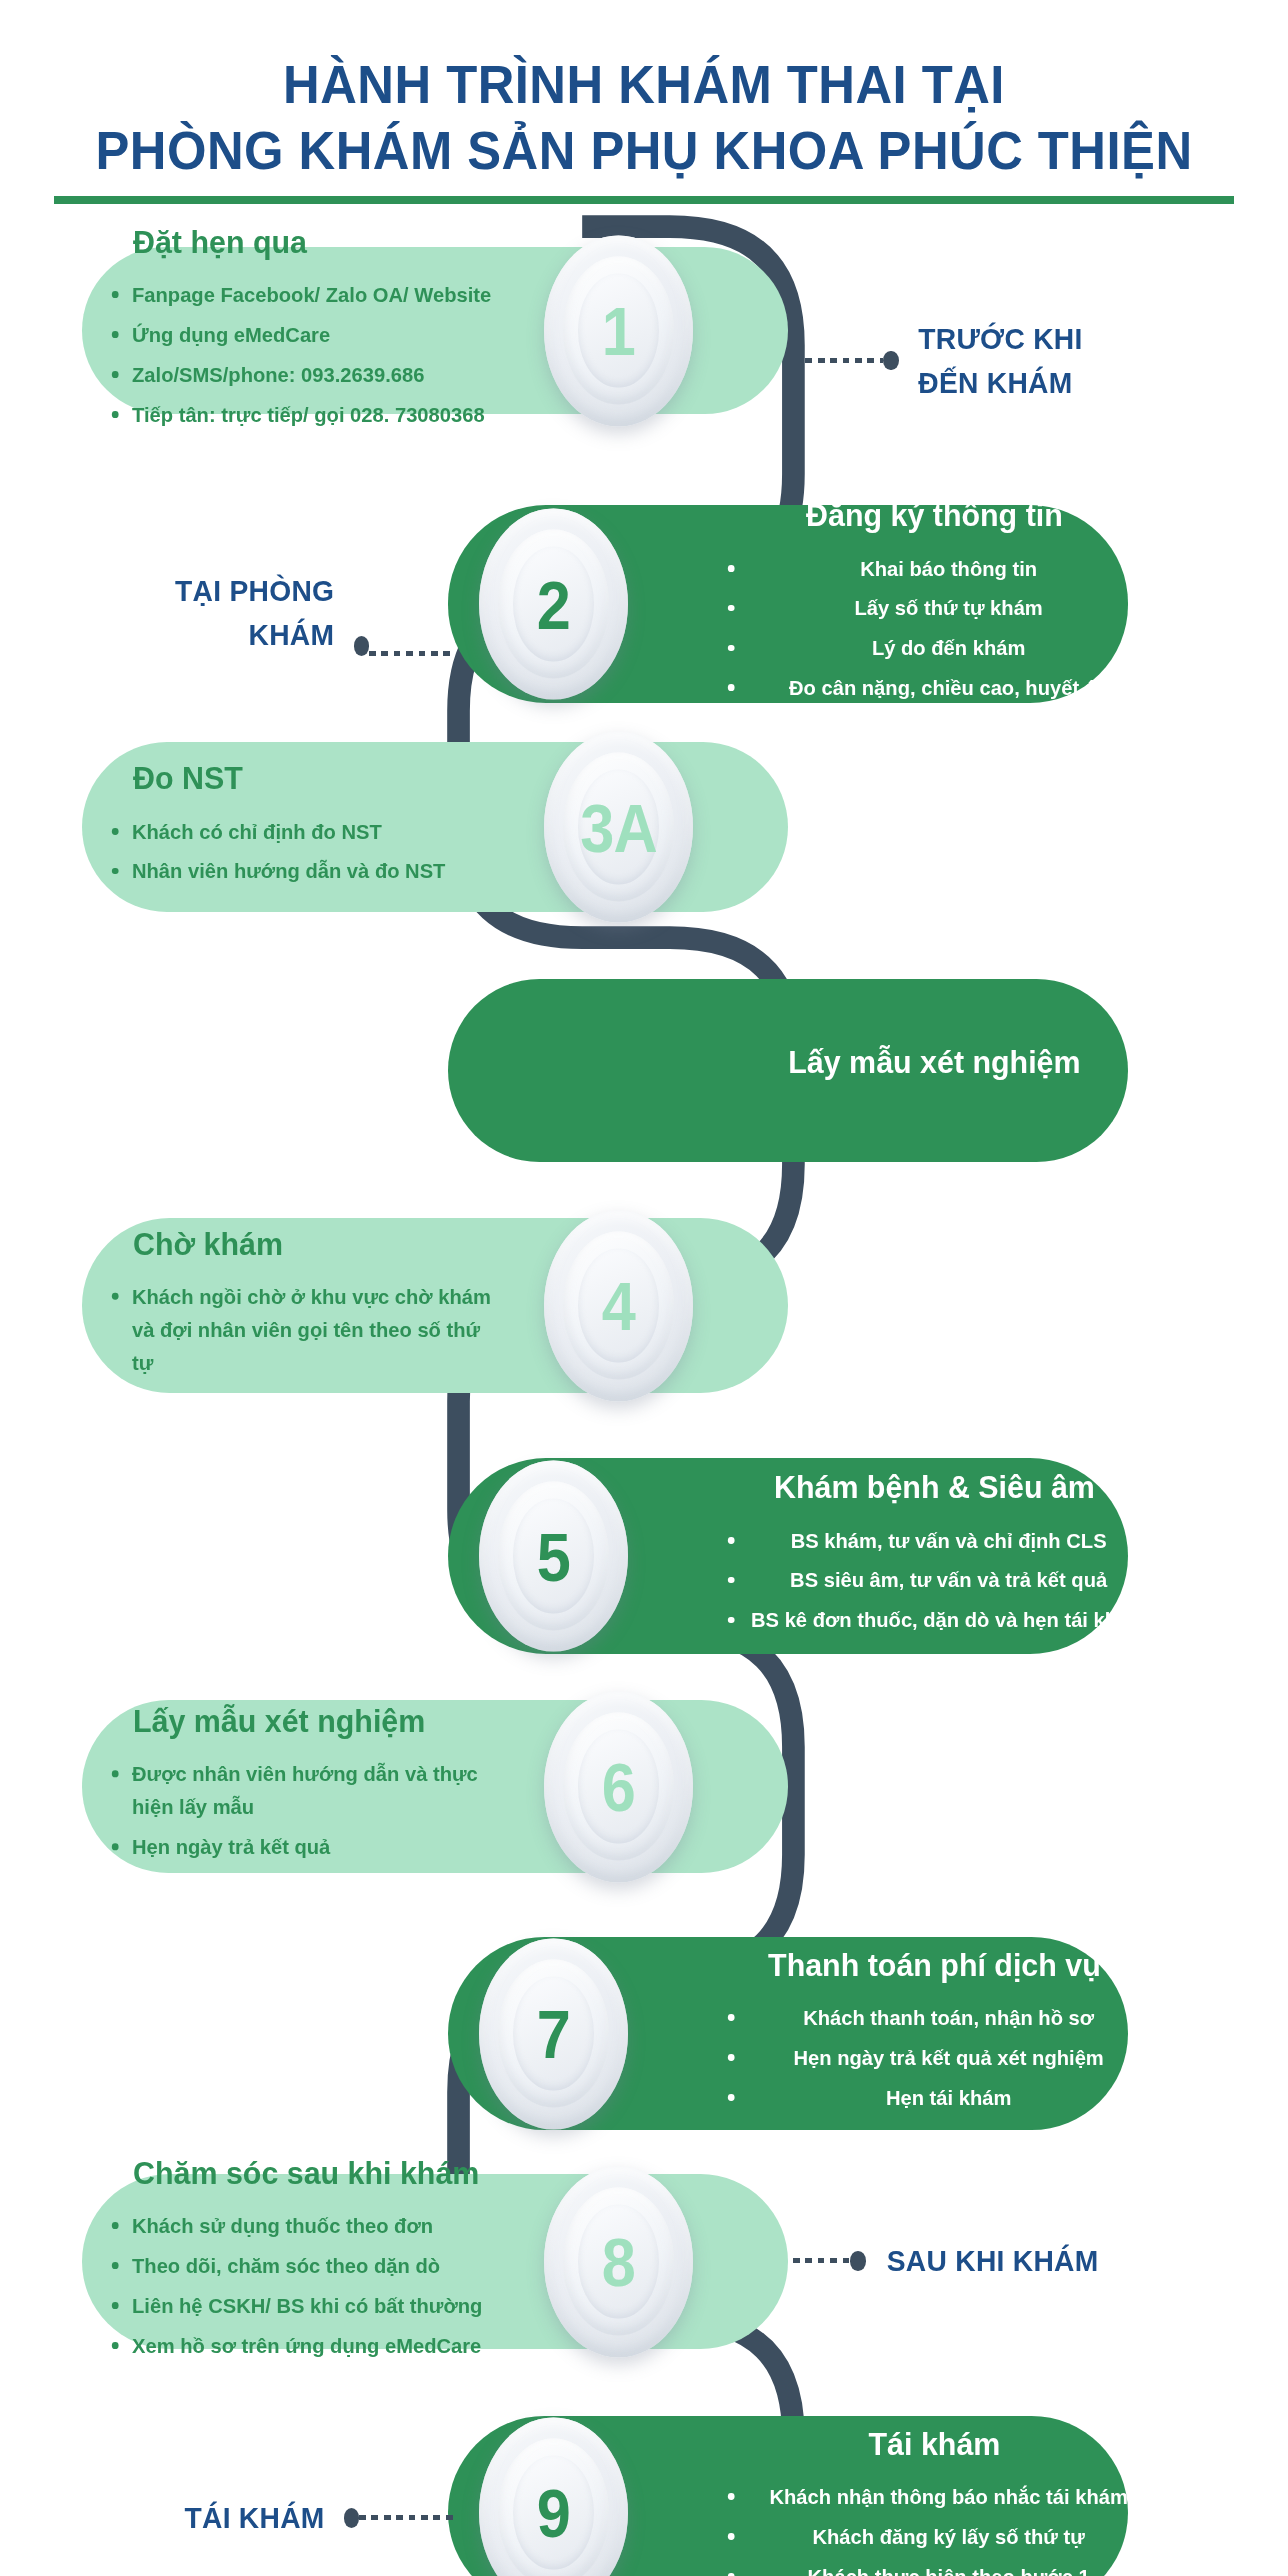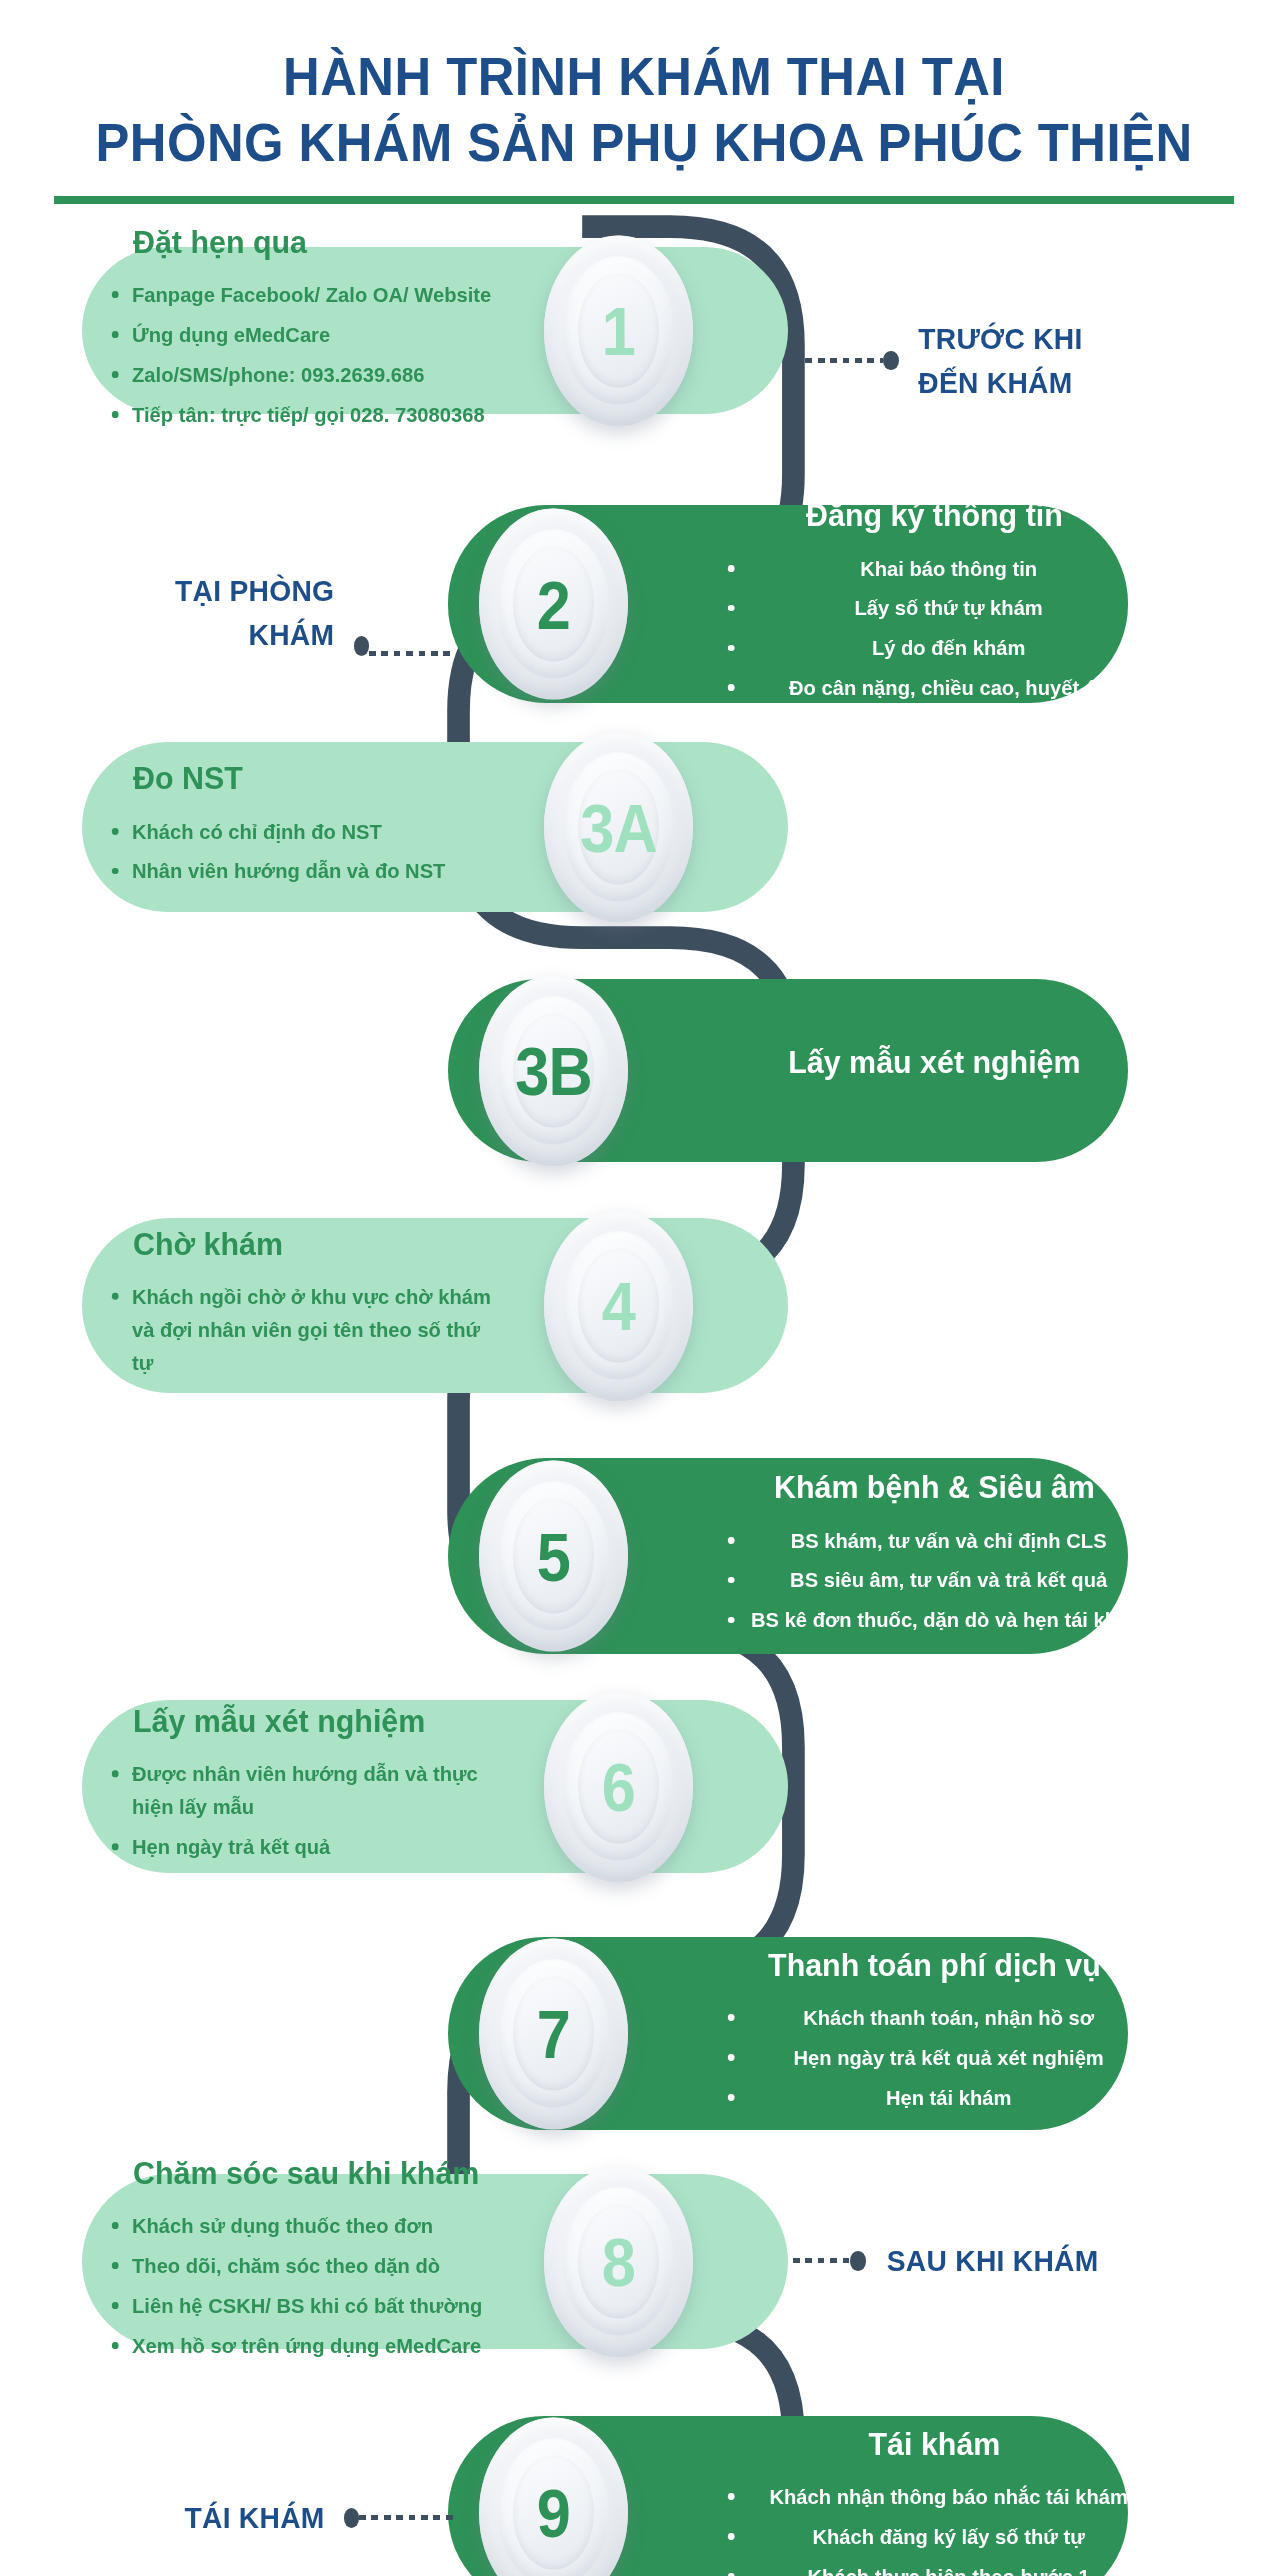--- a/index.html
+++ b/index.html
@@ -14,21 +14,21 @@
   #stage {
     position: relative;
     width: 1288px;
     height: 2898px;
     background: #ffffff;
   }
 
   
   #header {
     position: absolute;
-    left: 0; top: 8px;
+    left: 0; top: 16px;
     width: 1288px;
     height: 206px;
   }
   .title-line {
     width: 1288px;
     text-align: center;
     color: #1D4E89;
     font-weight: 900;
     font-size: 54px;
     letter-spacing: 0.5px;
@@ -293,23 +293,20 @@
         <li>Nhân viên hướng dẫn và đo NST</li>
       </ul>
     </div>
     <div class="medallion">
       <span class="num">3A</span>
     </div>
   </div>
 
   <div class="step right" style="top:979px; height:183px;">
     <div class="card dark"></div>
-    <div class="medallion">
-      <span class="num">3B</span>
-    </div>
     <div class="card-body">
       <div class="card-title">Lấy mẫu xét nghiệm</div>
     </div>
   </div>
 
   <div class="step left" style="top:1218px; height:175px;">
     <div class="card light"></div>
     <div class="card-body">
       <div class="card-title">Chờ khám</div>
       <ul class="bullets">

